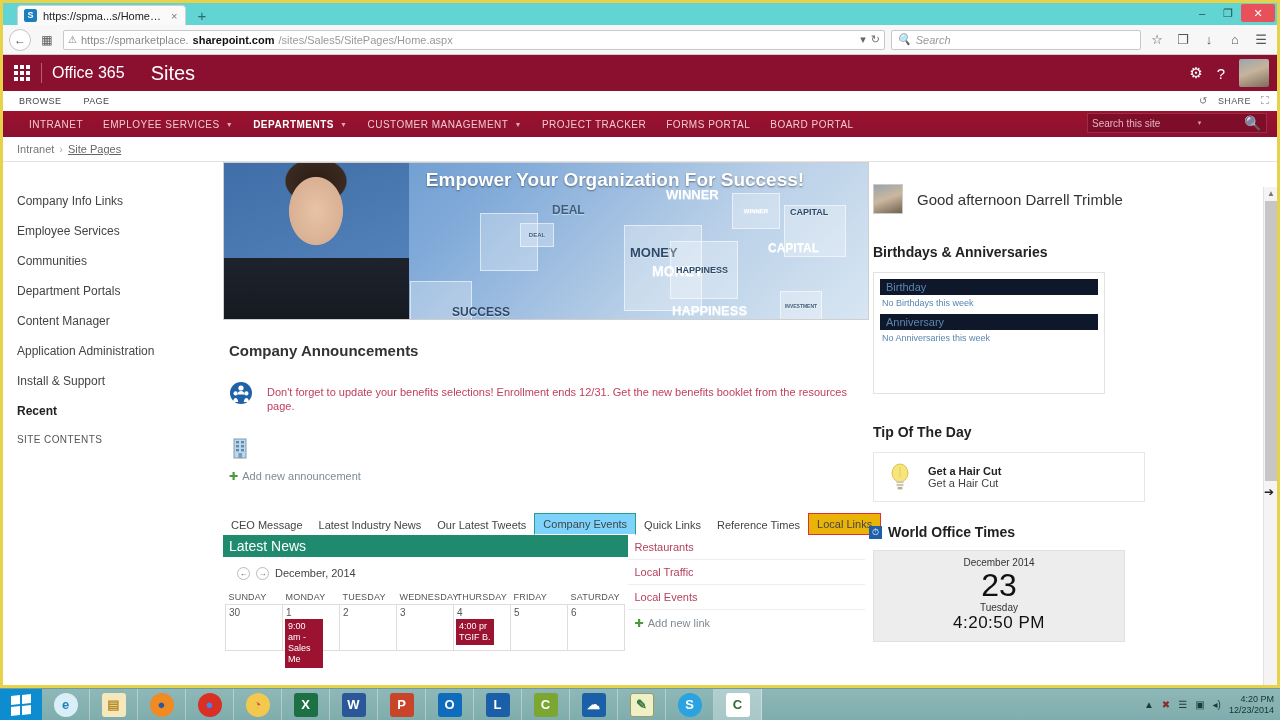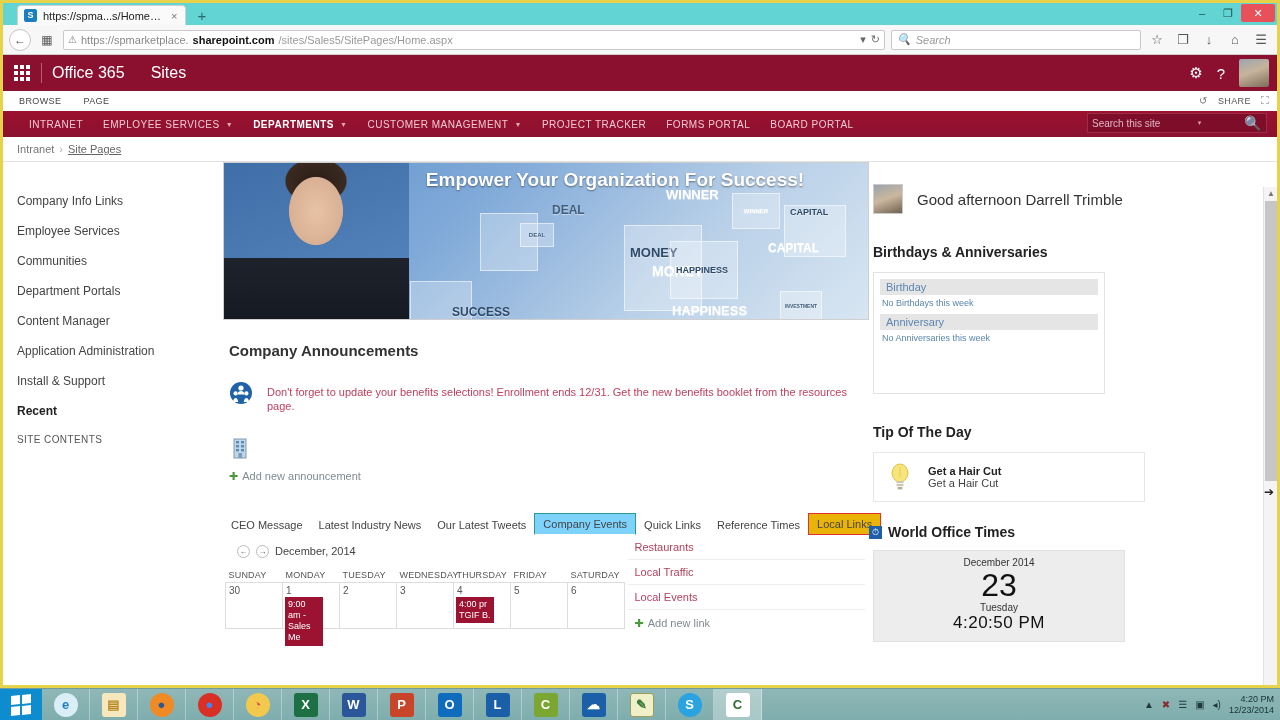--- a/index.html
+++ b/index.html
@@ -69,21 +69,21 @@
     height:36px; background:#8b1030; display:flex; align-items:center; color:#fff;
   }
   .waffle {
     width:34px; height:34px; display:grid; grid-template-columns:repeat(3,4px);
     grid-template-rows:repeat(3,4px); gap:2px; align-content:center; justify-content:center;
     padding-left:4px;
   }
   .waffle i { background:#fff; display:block; width:4px; height:4px; }
   .suite-div { width:1px; height:20px; background:#b06070; margin:0 10px 0 4px; }
   .suite-brand { font-size:16px; }
-  .suite-link { font-size:16px; margin-left:26px; }
+  .suite-link { font-size:20px; margin-left:26px; }
   .suite-right { margin-left:auto; display:flex; align-items:center; gap:14px; padding-right:8px; }
   .suite-ico { font-size:15px; }
   .suite-avatar {
     width:30px;height:28px;border-radius:2px;overflow:hidden;
     background:linear-gradient(160deg,#9aa4ad 0%,#c7b49c 45%,#7d6b5a 100%);
   }
 
   
   .ribbonrow {
     height:20px; background:#fff; display:flex; align-items:center;
@@ -189,21 +189,21 @@
   .rail { width:400px; padding:22px 0 8px 0; position:relative; }
   .greet { display:flex; align-items:center; gap:14px; padding-left:8px; }
   .greet-avatar {
     width:30px;height:30px;border:1px solid #ccc;
     background:linear-gradient(160deg,#9aa4ad 0%,#cbb79e 48%,#6f6152 100%);
   }
   .greet-text { font-size:15px; color:#333; }
   .rail-h { font-size:14px; font-weight:bold; color:#222; margin:30px 0 0 8px; }
   .rail-box { margin:12px 0 0 8px; border:1px solid #e3e3e3; width:232px; padding:4px 0 6px 0; }
   .rail-box.tall { height:122px; }
-  .sub-hdr { background:#e5e5e5; color:#5a86b0; font-size:11px; padding:2px 6px; margin:2px 6px 0 6px; }
+  .sub-hdr { background:#0f172a; color:#5a86b0; font-size:11px; padding:2px 6px; margin:2px 6px 0 6px; }
   .sub-txt { font-size:9px; color:#5a86b0; padding:3px 8px 4px 8px; }
 
   .tipbox { margin:12px 0 0 8px; border:1px solid #e6e6e6; width:272px; height:50px; display:flex; align-items:center; gap:16px; padding-left:14px; }
   .bulb { width:24px; height:30px; position:relative; flex:none; }
   .tip-title { font-size:11px; font-weight:bold; color:#222; }
   .tip-body { font-size:11px; color:#444; }
 
   .wot-h { display:flex; align-items:center; gap:6px; margin:22px 0 0 4px; }
   .wot-ico { width:13px;height:13px;background:#1f5fa8;color:#fff;font-size:9px;line-height:13px;text-align:center; }
   .wot-title { font-size:14px; font-weight:bold; color:#222; }
@@ -432,20 +432,21 @@
             <span class="wptab sel-a">Company Events</span>
             <span class="tabgap"></span>
             <span class="wptab">Quick Links</span>
             <span class="wptab">Reference Times</span>
             <span class="wptab sel-b">Local Links</span>
           </div>
 
           <div class="panels">
 
             <div class="panel-news">
+              <div class="panel-hdr hdr-green">Latest News</div>
               <div class="calnav">
                 <span class="calarrow">←</span>
                 <span class="calarrow">→</span>
                 <span>December, 2014</span>
               </div>
               <table class="cal">
                 <tbody>
                     <tr>
                   <th>SUNDAY</th>
                   <th>MONDAY</th>

